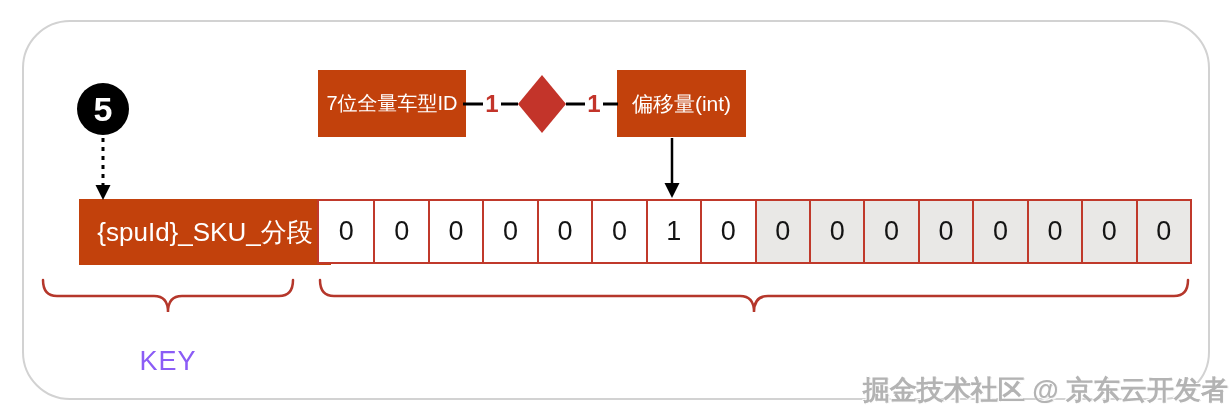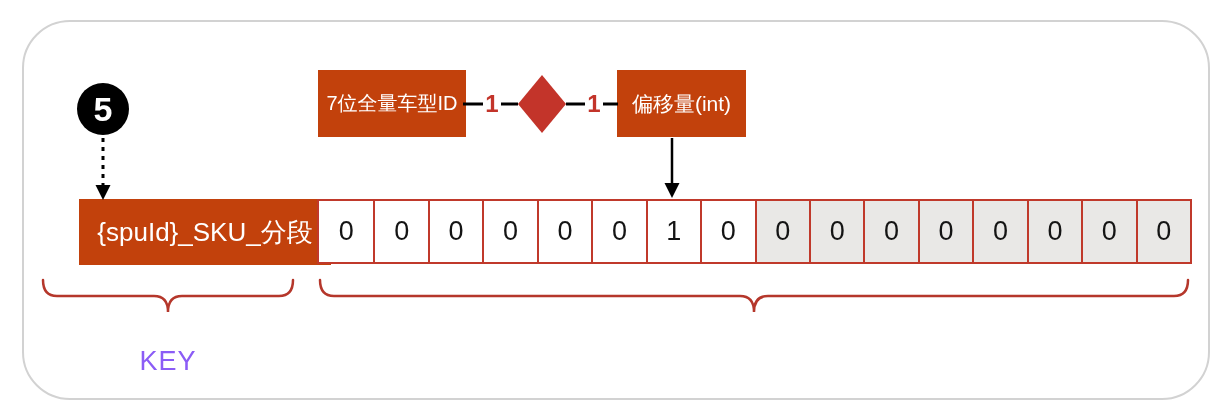--- a/index.html
+++ b/index.html
@@ -106,14 +106,15 @@
     <div class="bit grey">0</div>
     <div class="bit grey">0</div>
     <div class="bit grey">0</div>
     <div class="bit grey">0</div>
     <div class="bit grey">0</div>
     <div class="bit grey">0</div>
   </div>
 
   <div class="brace-label key-label">KEY</div>
 
+  <div class="watermark">掘金技术社区 @ 京东云开发者</div>
 
 </div>
 
 </body></html>

